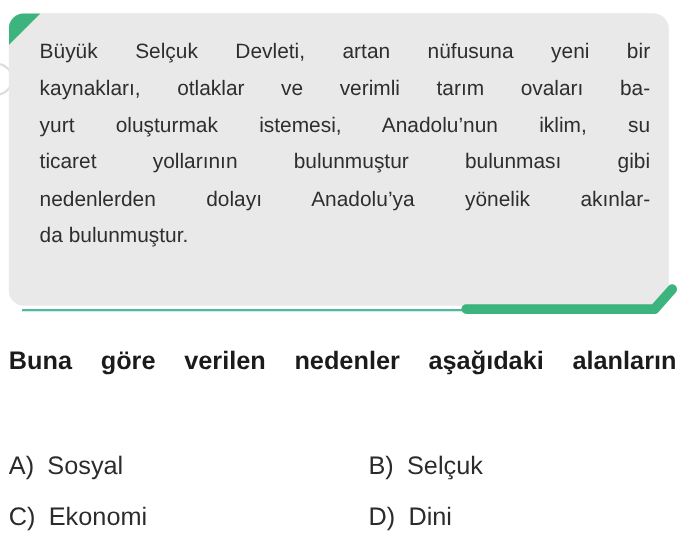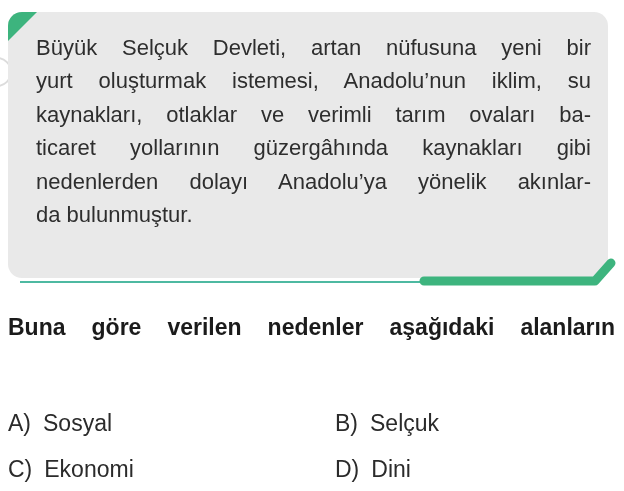--- a/index.html
+++ b/index.html
@@ -27,21 +27,21 @@
   }
   .corner-fold{
     position:absolute;left:0;top:0;
     width:29px;height:29px;
     background:#3db47e;
     clip-path:polygon(0 0,100% 0,0 100%);
     border-top-left-radius:14px;
   }
   .passage-text{
     position:absolute;left:28px;right:17px;top:19px;
-    font-size:22px;line-height:33.4px;
+    font-size:19px;line-height:33.4px;
     color:#2e2e2e;
   }
   .passage-line{
     text-align:justify;
     text-align-last:justify;
     white-space:nowrap;
   }
   .passage-line.last{
     text-align:center;text-align-last:left;
   }
@@ -79,23 +79,23 @@
 <body>
 
 <div class="page">
 
   <div class="punch-hole"></div>
 
   <div class="passage-card">
     <div class="corner-fold"></div>
     <div class="passage-text">
       <div class="passage-line">Büyük Selçuk Devleti, artan nüfusuna yeni bir</div>
+      <div class="passage-line">kaynakları, otlaklar ve verimli tarım ovaları ba-</div>
       <div class="passage-line">yurt oluşturmak istemesi, Anadolu’nun iklim, su</div>
-      <div class="passage-line">kaynakları, otlaklar ve verimli tarım ovaları ba-</div>
-      <div class="passage-line">ticaret yollarının güzergâhında kaynakları gibi</div>
+      <div class="passage-line">ticaret yollarının bulunmuştur bulunması gibi</div>
       <div class="passage-line">nedenlerden dolayı Anadolu’ya yönelik akınlar-</div>
       <div class="passage-line last">da bulunmuştur.</div>
     </div>
   </div>
 
   <svg class="divider-svg" viewBox="0 0 624 34" xmlns="http://www.w3.org/2000/svg">
     <line x1="20" y1="26" x2="596" y2="26" stroke-width="2" stroke="#4db9a1"></line>
     <polyline points="424,25 595,25 611,7" fill="none" stroke-width="9" stroke-linecap="round" stroke-linejoin="round" stroke="#3db47e"></polyline>
   </svg>
 

